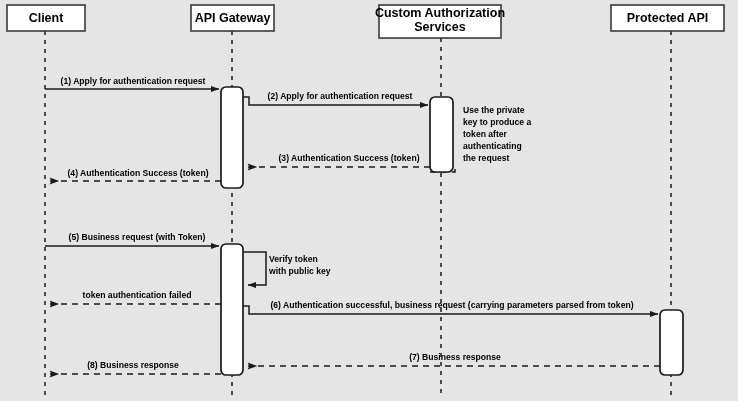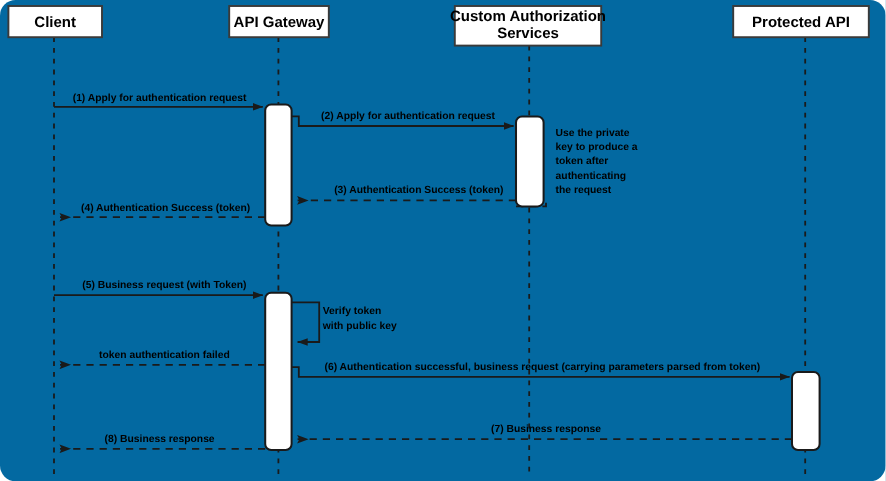--- a/index.html
+++ b/index.html
@@ -10,22 +10,21 @@
   body {
     width: 738px;
     height: 401px;
     font-family: "Liberation Sans", sans-serif;
     overflow: hidden;
   }
   #diagram-root {
     position: relative;
     width: 738px;
     height: 401px;
-    background: #0369a1;
-    border-radius: 13px;
+    background: #e5e5e5;
   }
   svg#seq {
     display: block;
     width: 738px;
     height: 401px;
   }
   .lifeline-box {
     fill: #ffffff;
     stroke: #3a3a3a;
     stroke-width: 1.6;

